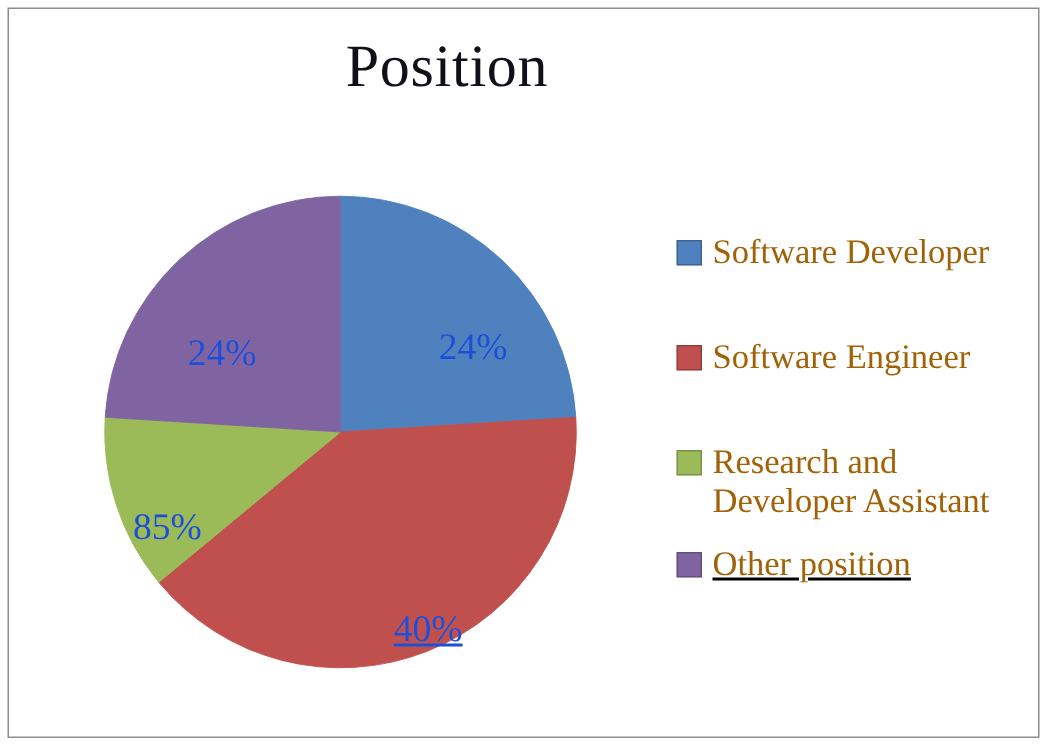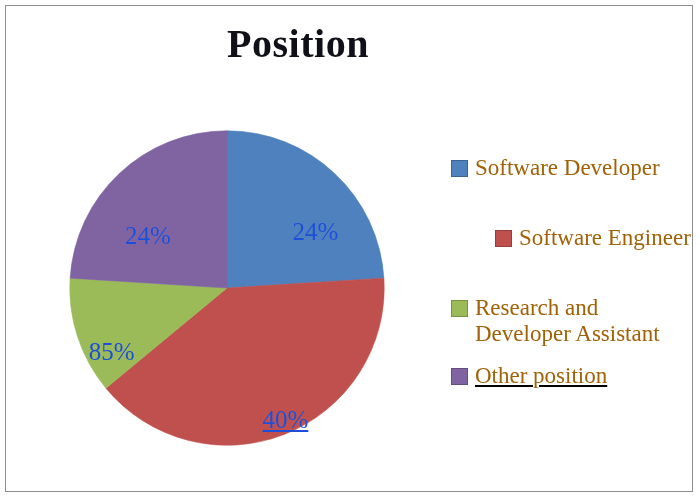--- a/index.html
+++ b/index.html
@@ -27,21 +27,21 @@
     box-sizing: border-box;
     pointer-events: none;
   }
   #chart-title {
     position: absolute;
     left: 0;
     top: 24px;
     width: 596px;
     text-align: center;
     font-family: "Liberation Serif", "DejaVu Serif", serif;
-    font-weight: bold;
+    font-weight: normal;
     font-size: 40px;
     letter-spacing: 0.5px;
     color: #101018;
     line-height: 1;
   }
   
   #pie-wrap {
     position: absolute;
     left: 69px;
     top: 130px;
@@ -117,21 +117,21 @@
         <div class="slice-label" style="left: 13.5%; top: 60%;">85%</div>
         <div class="slice-label" style="left: 25%; top: 23.5%;">24%</div>
       </div>
   </div>
 
   <div id="legend" style="position: absolute; height: 250px;">
       <div class="legend-row" style="position: absolute; top: 0px; left: 0px;">
         <span class="legend-swatch" style="background: rgb(78, 129, 189);"></span>
         <span class="legend-text">Software Developer</span>
       </div>
-      <div class="legend-row" style="position: absolute; top: 70px; left: 0px; margin-left: 44px;">
+      <div class="legend-row" style="position: absolute; top: 70px; left: 0px;">
         <span class="legend-swatch" style="background: rgb(192, 80, 77);"></span>
         <span class="legend-text">Software Engineer</span>
       </div>
       <div class="legend-row" style="position: absolute; top: 140px; left: 0px;">
         <span class="legend-swatch" style="background: rgb(155, 187, 89);"></span>
         <span class="legend-text">Research and
 Developer Assistant</span>
       </div>
       <div class="legend-row" style="position: absolute; top: 208px; left: 0px; text-decoration: underline;">
         <span class="legend-swatch" style="background: rgb(128, 100, 162);"></span>

